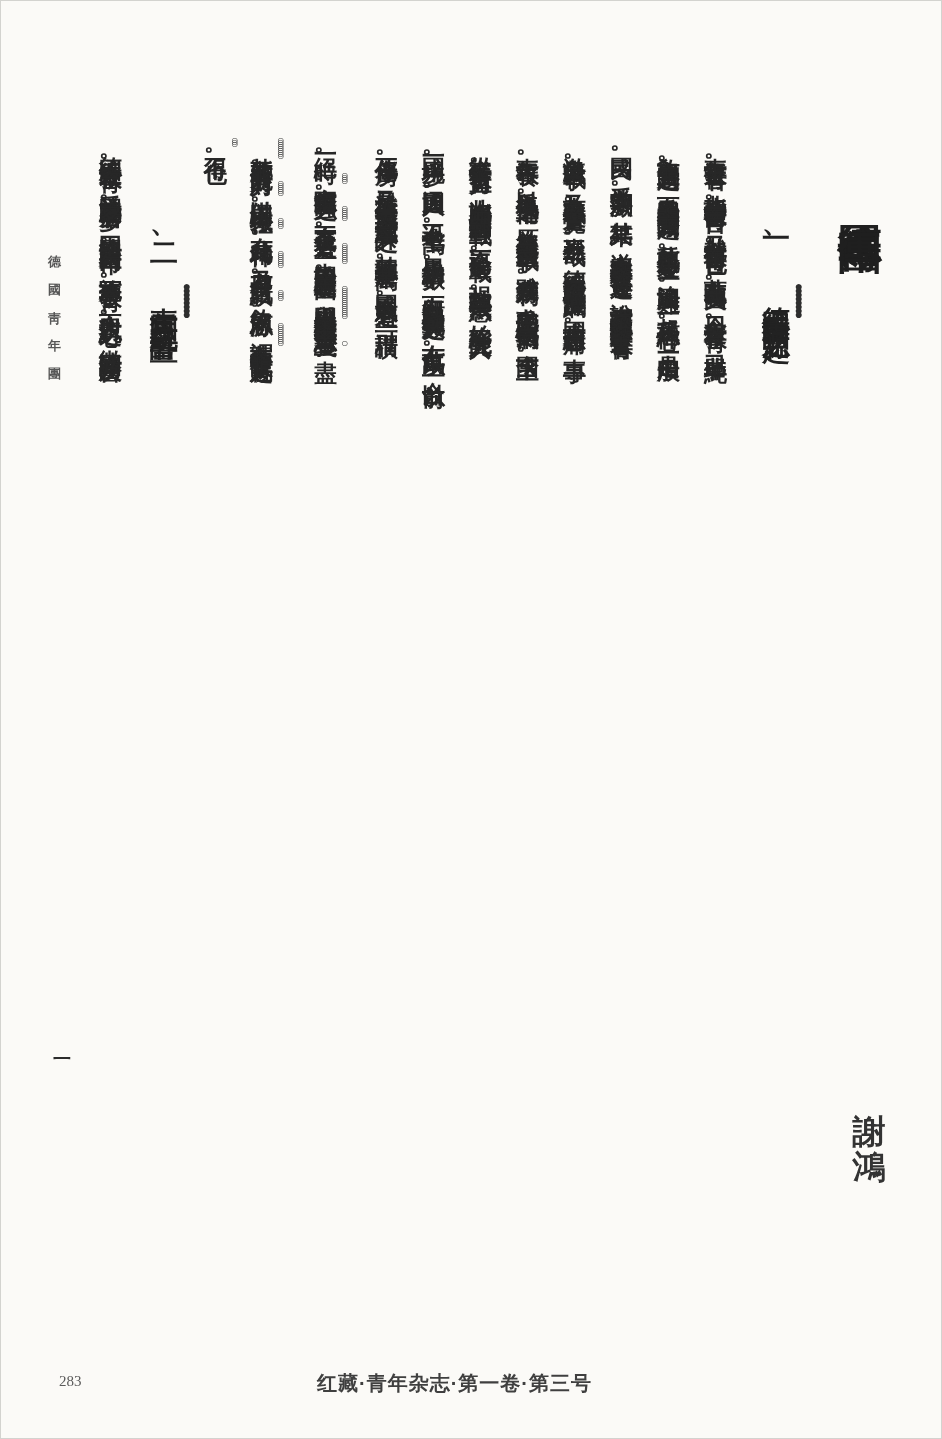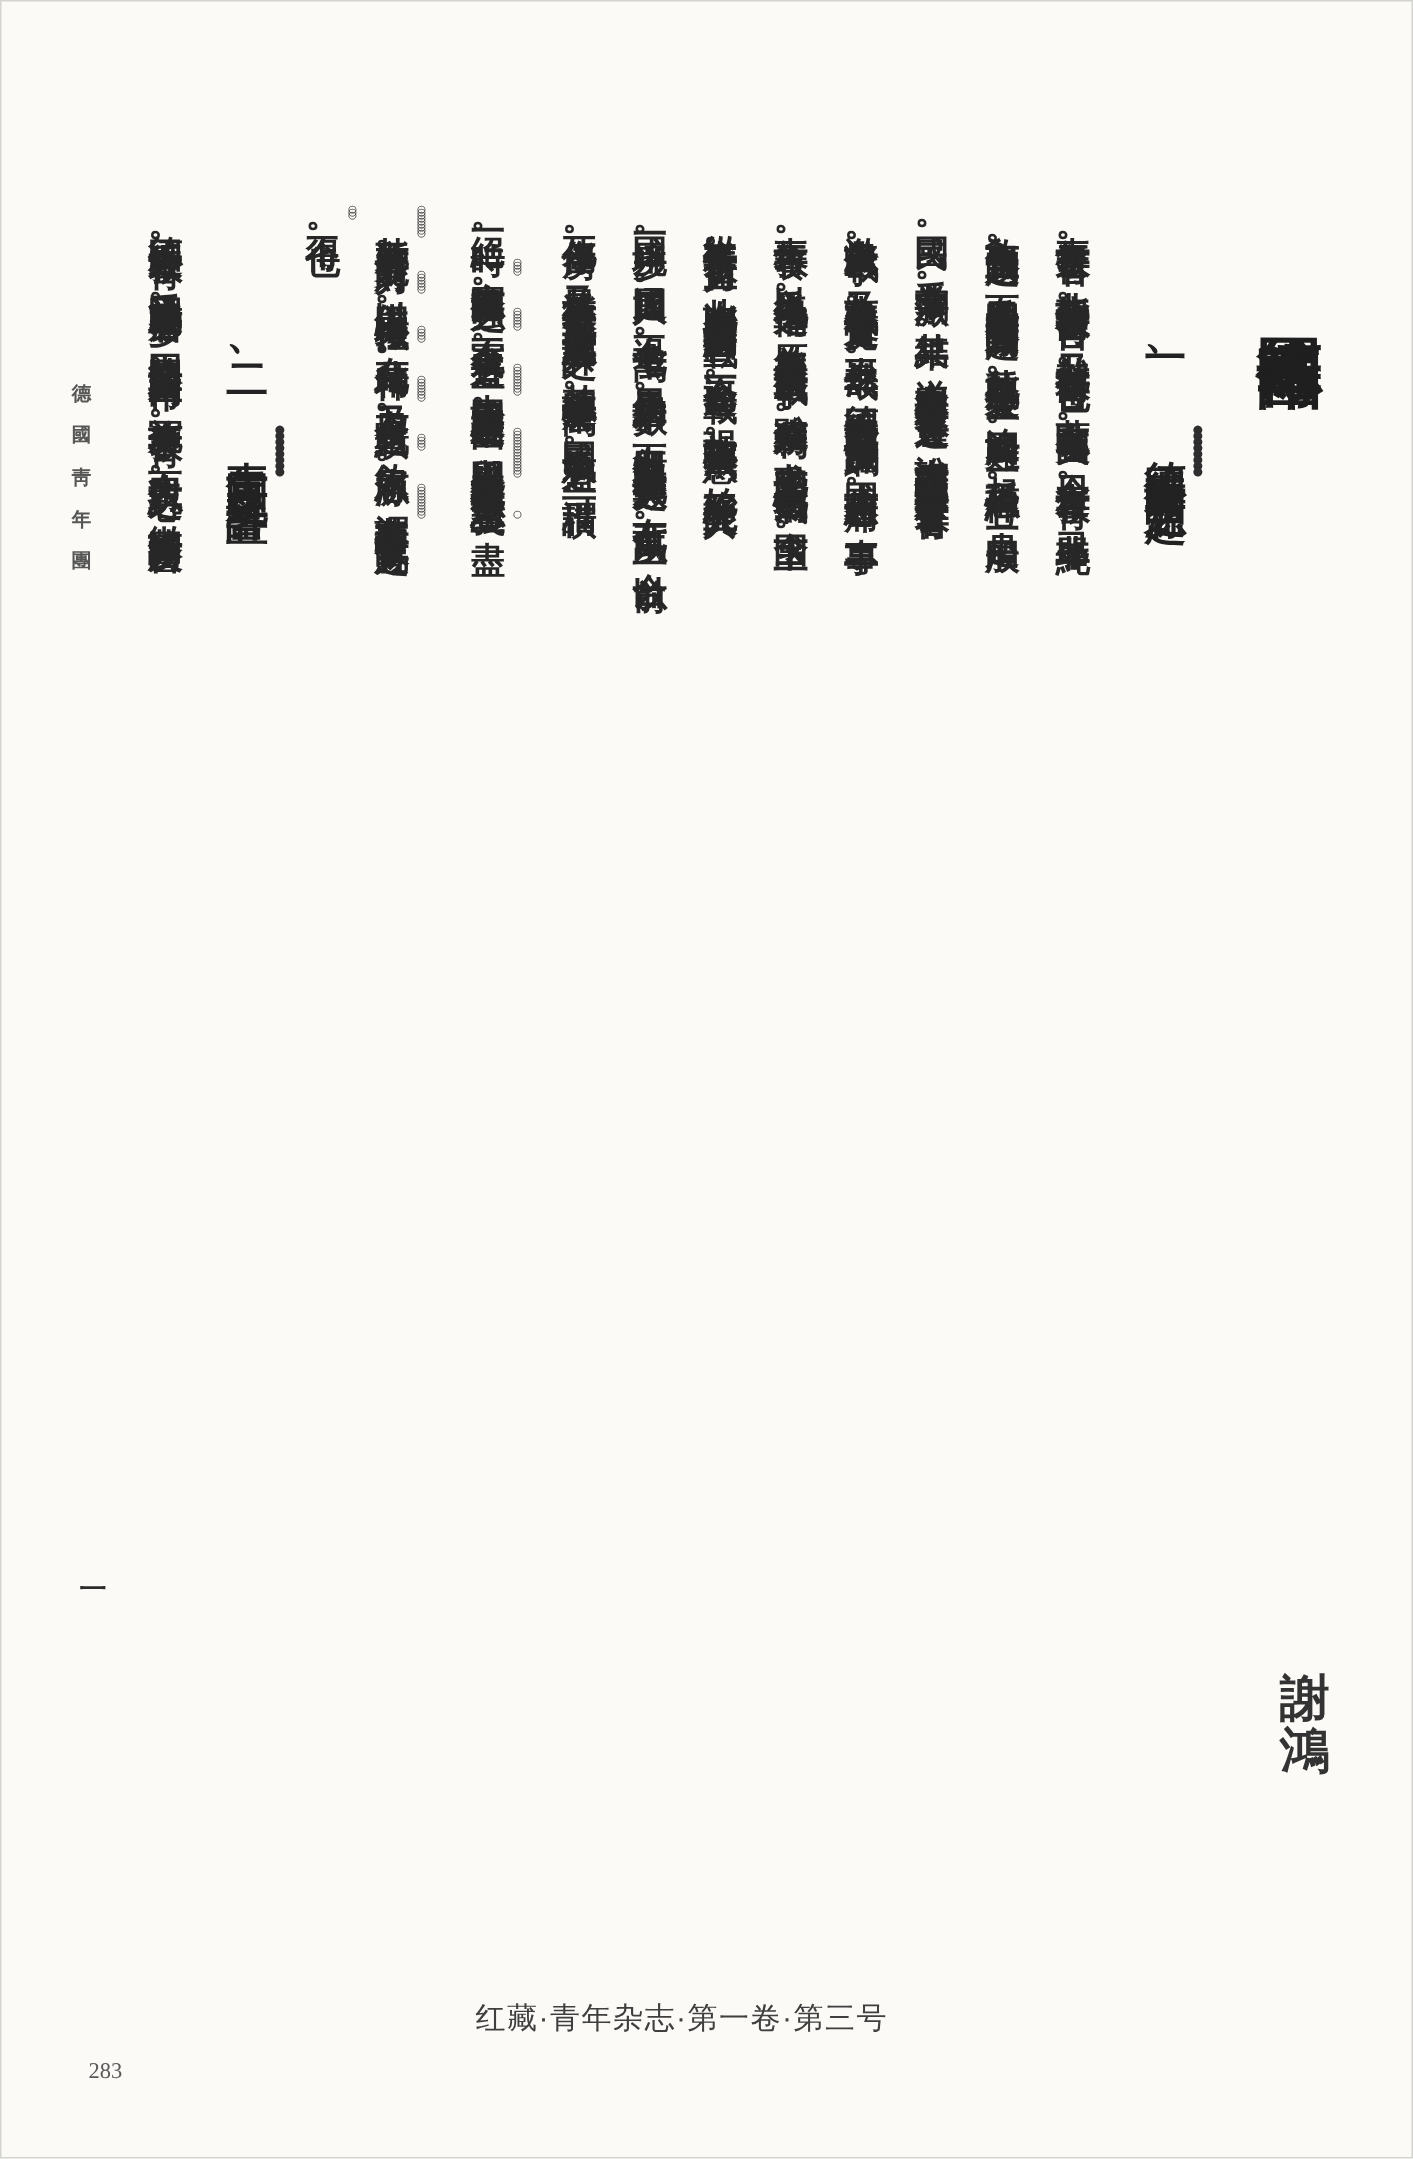--- a/index.html
+++ b/index.html
@@ -74,23 +74,23 @@
   }
   
   .footer-num{
     position:absolute;
     top:1372px;left:58px;
     font-size:15px;color:#5a5a5a;
     font-family:"Liberation Serif","DejaVu Serif",serif;
   }
   .footer-caption{
     position:absolute;
-    top:1331px;left:316px;
+    top:1369px;left:316px;
     font-size:20px;letter-spacing:1px;
-    color:#3f3f3f;font-weight:400;
+    color:#3f3f3f;font-weight:700;
     font-family:"Liberation Sans","DejaVu Sans",sans-serif;
     text-align:center;
   }
 </style>
 </head>
 <body>
 
 <div id="page">
 
   <div class="vcol title">德國靑年團</div>

